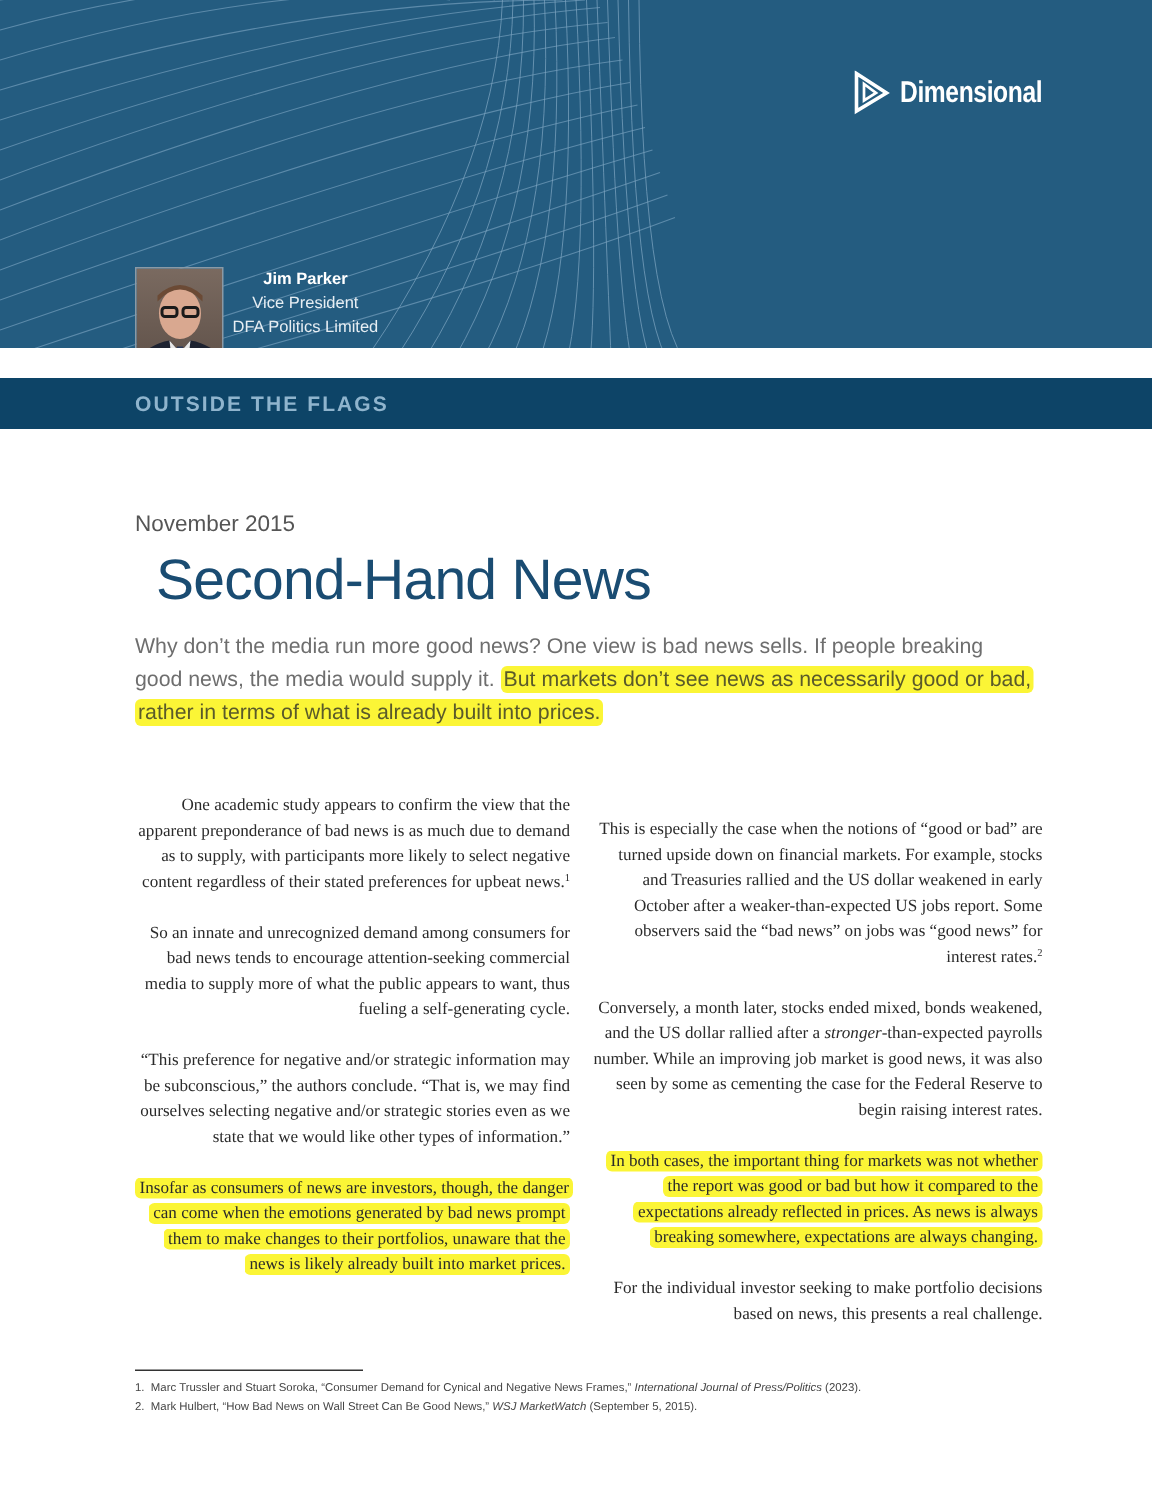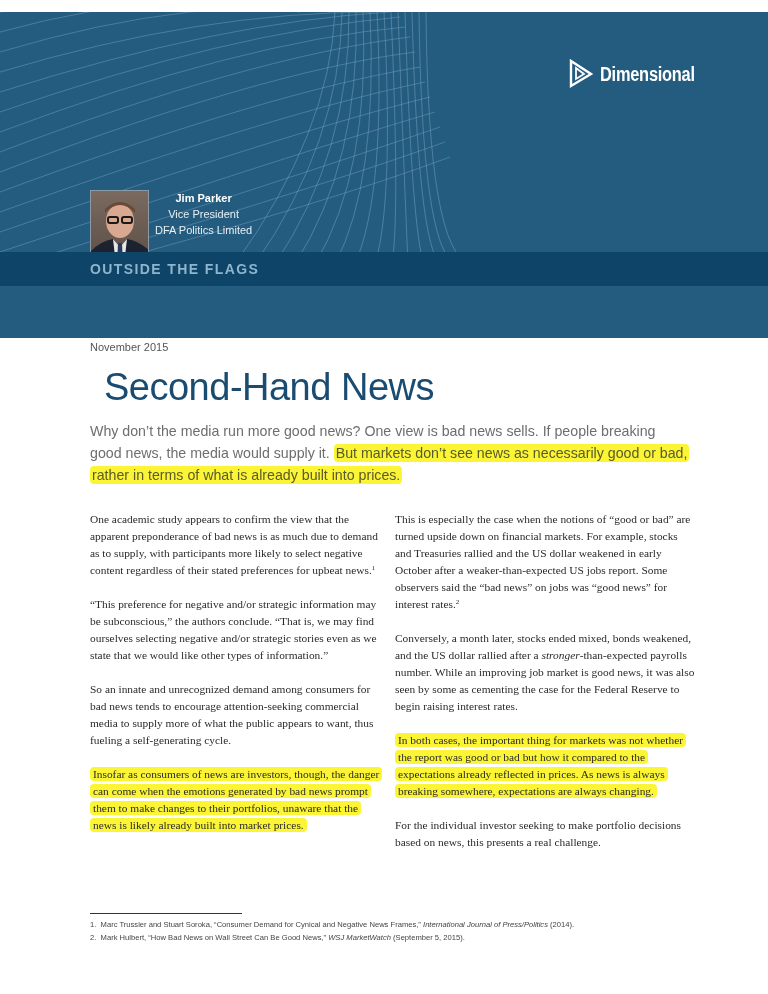--- a/index.html
+++ b/index.html
@@ -1,20 +1,20 @@
 <!DOCTYPE html>
 <html><head>
   <meta charset="utf-8">
   <style>
     * { margin: 0; padding: 0; box-sizing: border-box; }
     html, body { width: 768px; height: 994px; background: #ffffff; overflow: hidden; }
     body { position: relative; font-family: "Liberation Sans", sans-serif; }
 
     .hero {
-      position: absolute; left: 0; top: 12px; width: 768px; height: 326px;
+      position: absolute; left: 0; top: 0; width: 768px; height: 232px;
       background: #245c80; overflow: hidden;
     }
     .hero svg.lines { position: absolute; left: 0; top: 0; }
 
     .logo {
       position: absolute; left: 568px; top: 45px; height: 34px;
       display: flex; align-items: center; gap: 6px;
     }
     .logo-text {
       color: #ffffff; font-family: "Liberation Sans", sans-serif;
@@ -34,41 +34,41 @@
 
     .banner {
       position: absolute; left: 0; top: 252px; width: 768px; height: 34px;
       background: #0d4467;
     }
     .banner-title {
       position: absolute; left: 90px; top: 9px; color: #8fb4cd;
       font-size: 14px; letter-spacing: 1.4px; font-weight: bold;
     }
 
-    .date { position: absolute; left: 90px; top: 341px; font-size: 11px; color: #555; }
+    .date { position: absolute; left: 90px; top: 341px; font-size: 15px; color: #555; }
     .title {
       position: absolute; left: 88px; top: 366px; font-size: 38px;
       color: #1a4c72; font-weight: normal; letter-spacing: -0.5px; margin-left: 16px;
     }
     .lede {
       position: absolute; left: 90px; top: 420px; width: 600px;
       font-size: 14.2px; line-height: 22px; color: #6e6e6e;
     }
     .hl {
       background: #fbf536; border-radius: 4px; padding: 1px 2px;
       box-decoration-break: clone; -webkit-box-decoration-break: clone;
       color: #5a5a2a;
     }
 
     .col {
-      position: absolute; top: 511px; width: 290px;
-      font-family: "Liberation Serif", serif; font-size: 11.4px; line-height: 17px; color: #2a2a2a;
+      position: absolute; top: 529px; width: 290px;
+      font-family: "Liberation Serif", serif; font-size: 11.4px; line-height: 17px; color: #2a2a2a; text-align: right;
     }
     .col-left { left: 90px; }
-    .col-right { left: 395px; width: 300px; }
+    .col-right { left: 395px; width: 300px; margin-top: 16px; }
     .col p { margin-bottom: 17px; }
     .col p.hlp span.hl { color: #2a2a2a; padding: 1px 3px; }
     sup { font-size: 7px; vertical-align: 4px; line-height: 0; }
 
     .fn-rule { position: absolute; left: 90px; top: 913px; width: 152px; height: 1px; background: #333; }
     .footnotes { position: absolute; left: 90px; top: 918px; font-size: 7.6px; line-height: 13px; color: #444; }
     .footnotes i { font-style: italic; }
   </style>
 </head>
 <body>
@@ -142,29 +142,29 @@
 <div class="banner">
   <div class="banner-title">OUTSIDE THE FLAGS</div>
 </div>
 
 <div class="date">November 2015</div>
 <h1 class="title">Second-Hand News</h1>
 <div class="lede"><span>Why don’t the media run more good news? One view is bad news sells. If people breaking good news, the media would supply it. </span><span class="hl">But markets don’t see news as necessarily good or bad, rather in terms of what is already built into prices.</span></div>
 
 <div class="col col-left">
   <p><span>One academic study appears to confirm the view that the apparent preponderance of bad news is as much due to demand as to supply, with participants more likely to select negative content regardless of their stated preferences for upbeat news.</span><sup>1</sup></p>
+  <p>So an innate and unrecognized demand among consumers for bad news tends to encourage attention-seeking commercial media to supply more of what the public appears to want, thus fueling a self-generating cycle.</p>
   <p>“This preference for negative and/or strategic information may be subconscious,” the authors conclude. “That is, we may find ourselves selecting negative and/or strategic stories even as we state that we would like other types of information.”</p>
-  <p>So an innate and unrecognized demand among consumers for bad news tends to encourage attention-seeking commercial media to supply more of what the public appears to want, thus fueling a self-generating cycle.</p>
   <p class="hlp"><span class="hl">Insofar as consumers of news are investors, though, the danger can come when the emotions generated by bad news prompt them to make changes to their portfolios, unaware that the news is likely already built into market prices.</span></p>
 </div>
 
 <div class="col col-right">
   <p><span>This is especially the case when the notions of “good or bad” are turned upside down on financial markets. For example, stocks and Treasuries rallied and the US dollar weakened in early October after a weaker-than-expected US jobs report. Some observers said the “bad news” on jobs was “good news” for interest rates.</span><sup>2</sup></p>
   <p><span>Conversely, a month later, stocks ended mixed, bonds weakened, and the US dollar rallied after a </span><i>stronger</i><span>-than-expected payrolls number. While an improving job market is good news, it was also seen by some as cementing the case for the Federal Reserve to begin raising interest rates.</span></p>
   <p class="hlp"><span class="hl">In both cases, the important thing for markets was not whether the report was good or bad but how it compared to the expectations already reflected in prices. As news is always breaking somewhere, expectations are always changing.</span></p>
   <p>For the individual investor seeking to make portfolio decisions based on news, this presents a real challenge.</p>
 </div>
 
 <div class="fn-rule"></div>
 <div class="footnotes">
-  <div><span>1.</span>&nbsp; <span>Marc Trussler and Stuart Soroka, “Consumer Demand for Cynical and Negative News Frames,” </span><i>International Journal of Press/Politics</i><span> (2014).</span></div>
+  <div><span>1.</span>&nbsp; <span>Marc Trussler and Stuart Soroka, “Consumer Demand for Cynical and Negative News Frames,” </span><i>International Journal of Press/Politics</i><span> (2023).</span></div>
   <div><span>2.</span>&nbsp; <span>Mark Hulbert, “How Bad News on Wall Street Can Be Good News,” </span><i>WSJ MarketWatch</i><span> (September 5, 2015).</span></div>
 </div>
 
 </body></html>

